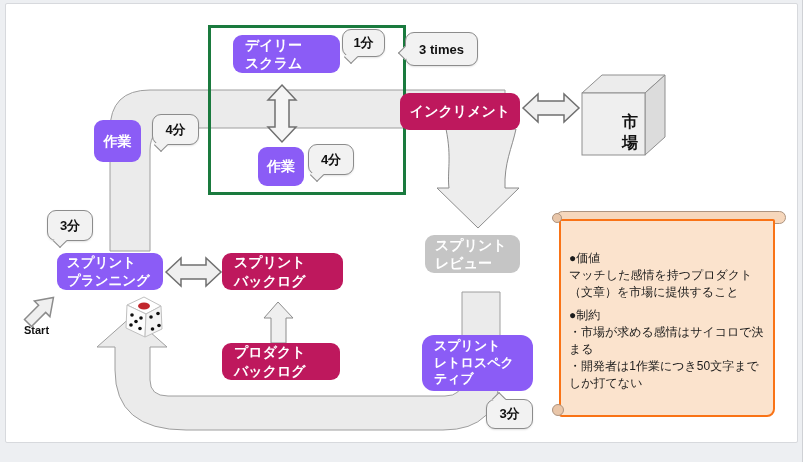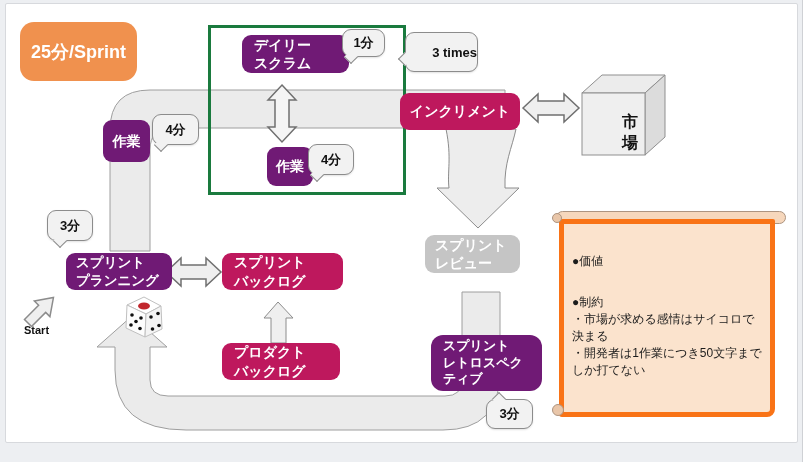--- a/index.html
+++ b/index.html
@@ -23,21 +23,21 @@
   .frame {
     position:absolute; border:3px solid #1a7a3e; z-index:2; background:transparent;
   }
   .box {
     position:absolute; z-index:3;
     color:#ffffff; font-weight:bold; font-size:14px; line-height:1.3;
     border-radius:9px; display:flex; align-items:center;
     white-space:pre-line; padding-left:12px;
   }
   .box.center { justify-content:center; padding-left:0; }
-  .orange { background:#701a75;margin-left:9px; }
+  .orange { background:#8b5cf6; }
   .green  { background:#be185d; }
   .graybx { background:#c5c5c5; }
   .badge-big {
     position:absolute; z-index:3; background:#f0914e; color:#fff;
     font-weight:bold; font-size:18px; border-radius:14px;
     display:flex; align-items:center; justify-content:center;
   }
   .bubble {
     position:absolute; z-index:4; background:#f2f2f2;
     border:1px solid #8c8c8c; border-radius:9px;
@@ -69,33 +69,33 @@
   #scroll-roll {
     position:absolute; left:556px; top:211px; width:230px; height:13px; z-index:2;
     background:#f6d7bc; border:1px solid #ad9480; border-radius:7px;
   }
   #scroll-curl-top {
     position:absolute; left:552px; top:213px; width:10px; height:10px; z-index:3;
     background:#e9c6a9; border:1px solid #ad9480; border-radius:50%;
   }
   #scroll-body {
     position:absolute; left:559px; top:219px; width:216px; height:198px; z-index:2;
-    background:#fbe3cd; border:5px solid #f97316;
+    background:#fbe3cd; border:2px solid #f97316;
     border-radius:2px 2px 8px 3px;
   }
   #scroll-curl-bottom {
     position:absolute; left:552px; top:404px; width:12px; height:12px; z-index:3;
     background:#e9c6a9; border:1px solid #ad9480; border-radius:50%;
   }
   #scroll-text {
     position:absolute; left:0; top:0; width:100%; height:100%;
     padding:29px 6px 6px 8px;
     font-size:12px; line-height:17px; color:#1c1c1c;
   }
-  #scroll-text .hdr2 { margin-top:24px; }
+  #scroll-text .hdr2 { margin-top:6px; }
 </style>
 </head>
 <body>
 
 <div id="stage">
   <div id="canvas"></div>
   <div id="right-edge"></div>
 
   <svg class="flow" width="806" height="462" viewBox="0 0 806 462">
 
@@ -133,21 +133,20 @@
       <circle cx="140" cy="328.5" r="1.8" fill="#111"></circle>
       <circle cx="151" cy="317" r="1.8" fill="#111"></circle>
       <circle cx="158" cy="313.5" r="1.8" fill="#111"></circle>
       <circle cx="152.5" cy="329" r="1.8" fill="#111"></circle>
       <circle cx="159" cy="325.5" r="1.8" fill="#111"></circle>
     </g>
   </svg>
 
   <div class="frame" style="left:208px; top:25px; width:198px; height:170px;"></div>
 
-  <div class="badge-big" style="left:20px; top:22px; width:117px; height:59px;">25分/Sprint</div>
 
   <div class="box orange" style="left:233px; top:35px; width:107px; height:38px; font-size:14px;">デイリー
 スクラム</div>
 
   <div class="box orange center" style="left:94px; top:120px; width:47px; height:42px;">作業</div>
 
   <div class="box orange center" style="left:258px; top:147px; width:46px; height:39px;">作業</div>
 
   <div class="box green center" style="left:400px; top:93px; width:120px; height:37px;">インクリメント</div>
 
@@ -167,21 +166,21 @@
 
   <div class="box orange" style="left:422px; top:335px; width:111px; height:56px; font-size:13px; border-radius:12px;">スプリント
 レトロスペク
 ティブ</div>
 
   <div class="bubble" style="left:342px; top:29px; width:43px; height:28px;">
     <span>1分</span>
     <div class="tail tail-dl"></div>
   </div>
 
-  <div class="bubble" style="left:405px; top:32px; width:73px; height:40px;justify-content:flex-end;">
+  <div class="bubble" style="left:405px; top:32px; width:73px; height:34px;">
     <span>3 times</span>
     <div class="tail tail-l"></div>
   </div>
 
   <div class="bubble" style="left:152px; top:114px; width:47px; height:31px;">
     <span>4分</span>
     <div class="tail tail-dl"></div>
   </div>
 
   <div class="bubble" style="left:308px; top:144px; width:46px; height:31px;">
@@ -199,19 +198,20 @@
     <div class="tail tail-u"></div>
   </div>
 
   <div id="start-label">Start</div>
 
   <div id="scroll-roll"></div>
   <div id="scroll-curl-top"></div>
   <div id="scroll-body">
     <div id="scroll-text">
       <div>●価値</div>
+      <div>マッチした感情を持つプロダクト（文章）を市場に提供すること</div>
       <div class="hdr2">●制約</div>
       <div>・市場が求める感情はサイコロで決まる</div>
       <div>・開発者は1作業につき50文字までしか打てない</div>
     </div>
   </div>
   <div id="scroll-curl-bottom"></div>
 </div>
 
 </body></html>

